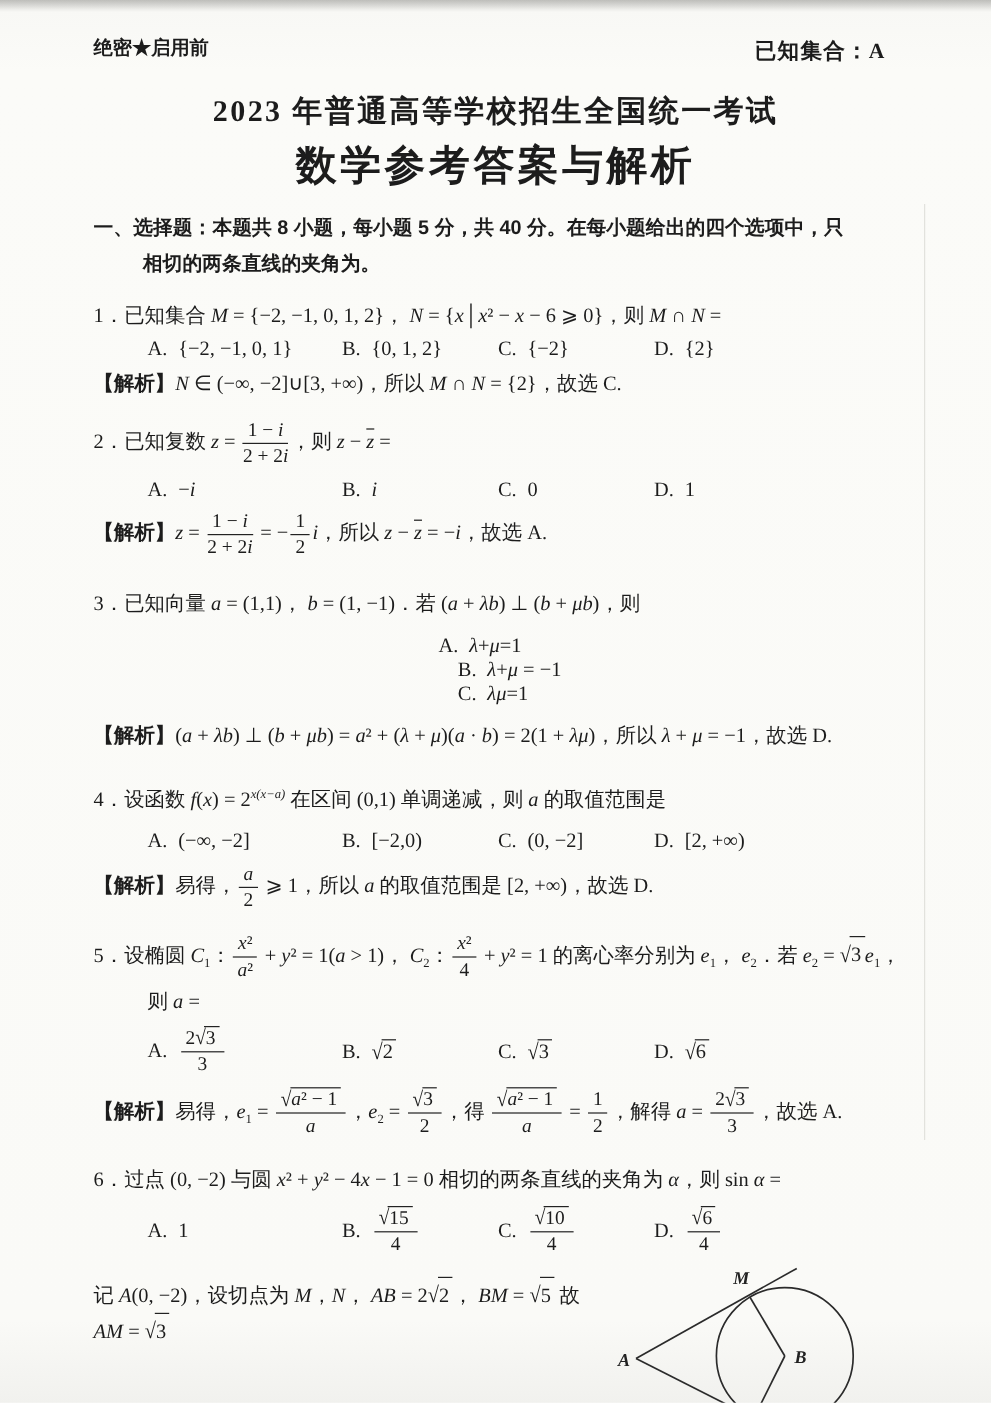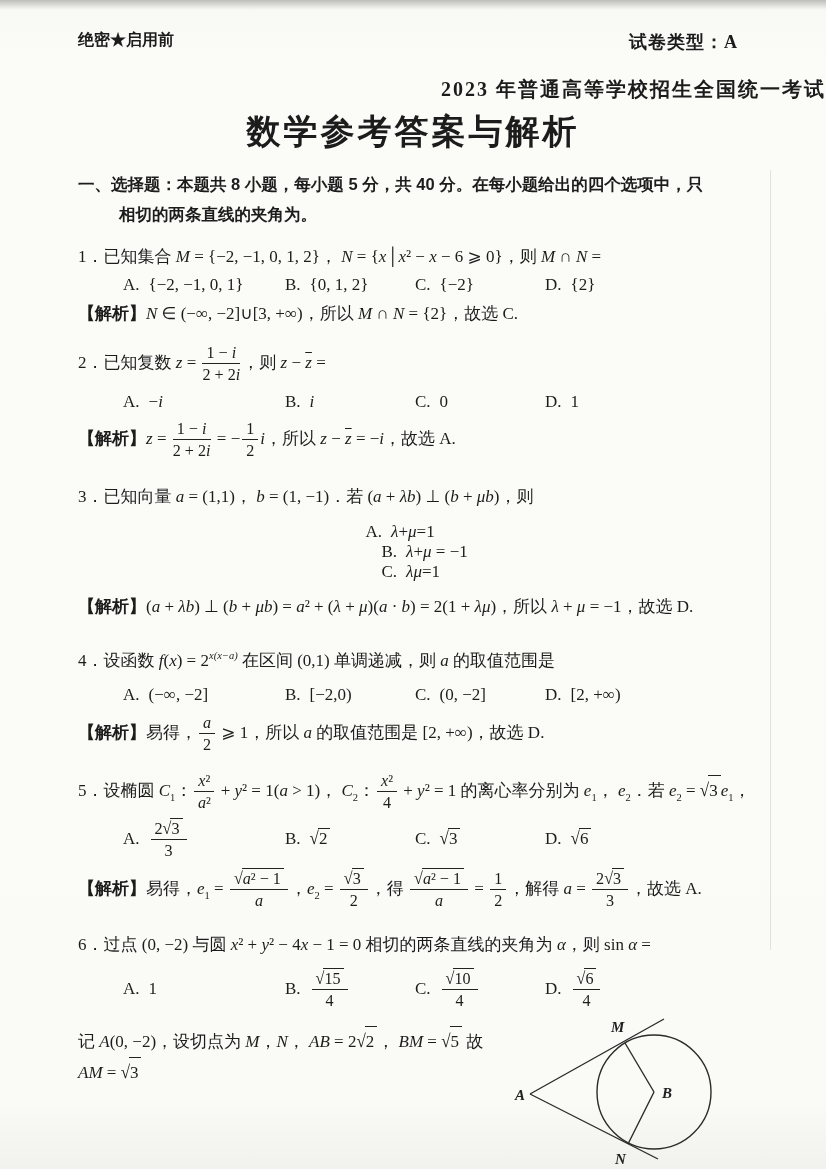--- a/index.html
+++ b/index.html
@@ -11,22 +11,22 @@
   }
   .shade-top{position:absolute;top:0;left:0;right:0;height:10px;
     background:linear-gradient(180deg,rgba(90,90,85,.30),rgba(90,90,85,0));pointer-events:none;}
   .scan-line{position:absolute;left:770px;top:170px;width:1px;height:780px;background:#e2e2dd;}
 
   .hdr{display:flex;justify-content:space-between;align-items:flex-start;
     padding:30px 88px 0 78px;}
   .hdr .cls{font-family:"Liberation Sans",sans-serif;font-weight:700;font-size:16px;}
   .hdr .typ{font-family:"Liberation Serif",serif;font-weight:700;font-size:18px;letter-spacing:1px;}
 
-  .title{margin-top:22px;text-align:right;font-family:"Liberation Serif",serif;
-    font-weight:700;font-size:20px;letter-spacing:2px;}
+  .title{margin-top:22px;text-align:center;font-family:"Liberation Serif",serif;
+    font-weight:700;font-size:25px;letter-spacing:2px;}
   .subtitle{margin-top:6px;text-align:center;font-family:"Liberation Sans",sans-serif;
     font-weight:700;font-size:34px;letter-spacing:3px;}
 
   .content{padding:0 56px 0 78px;font-size:17px;}
 
   .sec{margin-top:15px;font-family:"Liberation Sans",sans-serif;font-weight:700;
     font-size:16.5px;line-height:1.8;}
   .sec .l2{padding-left:41px;}
 
   .line{line-height:1.75;}
@@ -62,21 +62,21 @@
     font-weight:700;fill:#222;}
 </style>
 </head>
 <body>
 
 <div class="shade-top"></div>
 <div class="scan-line"></div>
 
 <div class="hdr">
   <span class="cls">绝密★启用前</span>
-  <span class="typ">试卷类型：A</span>
+  <span class="typ">已知集合：A</span>
 </div>
 
 <div class="title">2023 年普通高等学校招生全国统一考试</div>
 <div class="subtitle">数学参考答案与解析</div>
 
 <div class="content">
 
   <div class="sec">
     <div>一、选择题：本题共 8 小题，每小题 5 分，共 40 分。在每小题给出的四个选项中，只</div>
     <div class="l2">相切的两条直线的夹角为。</div>
@@ -120,20 +120,21 @@
       <span class="opt c1"><span class="olab">A.</span><span><span class="c">(−∞, −2]</span></span></span>
       <span class="opt c2"><span class="olab">B.</span><span><span class="c">[−2,0)</span></span></span>
       <span class="opt c3"><span class="olab">C.</span><span><span class="c">(0, −2]</span></span></span>
       <span class="opt c4"><span class="olab">D.</span><span><span class="c">[2, +∞)</span></span></span>
     </div>
     <div class="line sol" style="margin-top:8px;"><span class="b">【解析】</span><span class="c">易得，</span><span class="frac"><span class="num"><span class="m">a</span></span><span class="den"><span class="c">2</span></span></span><span class="c"> ⩾ 1，所以 </span><span class="m">a</span><span class="c"> 的取值范围是 [2, +∞)，故选 D.</span></div>
   </div>
 
   <div class="q" style="margin-top:16px;">
     <div class="line"><span class="c">5．设椭圆 </span><span class="m">C</span><sub>1</sub><span class="c">：</span><span class="frac"><span class="num"><span class="m">x</span><span class="c">²</span></span><span class="den"><span class="m">a</span><span class="c">²</span></span></span><span class="c"> + </span><span class="m">y</span><span class="c">² = 1(</span><span class="m">a</span><span class="c"> &gt; 1)，  </span><span class="m">C</span><sub>2</sub><span class="c">：</span><span class="frac"><span class="num"><span class="m">x</span><span class="c">²</span></span><span class="den"><span class="c">4</span></span></span><span class="c"> + </span><span class="m">y</span><span class="c">² = 1 的离心率分别为 </span><span class="m">e</span><sub>1</sub><span class="c">，  </span><span class="m">e</span><sub>2</sub><span class="c">．若 </span><span class="m">e</span><sub>2</sub><span class="c"> = </span><span class="sqrt"><span class="rad">√</span><span class="vinc"><span class="c">3</span></span></span><span class="m">e</span><sub>1</sub><span class="c">，</span></div>
+    <div class="line" style="margin-left:45px;margin-top:2px;"><span class="c">则 </span><span class="m">a</span><span class="c"> =</span></div>
     <div class="opts" style="margin-top:6px;">
       <span class="opt c1"><span class="olab">A.</span><span><span class="frac"><span class="num"><span class="c">2</span><span class="sqrt"><span class="rad">√</span><span class="vinc"><span class="c">3</span></span></span></span><span class="den"><span class="c">3</span></span></span></span></span>
       <span class="opt c2"><span class="olab">B.</span><span><span class="sqrt"><span class="rad">√</span><span class="vinc"><span class="c">2</span></span></span></span></span>
       <span class="opt c3"><span class="olab">C.</span><span><span class="sqrt"><span class="rad">√</span><span class="vinc"><span class="c">3</span></span></span></span></span>
       <span class="opt c4"><span class="olab">D.</span><span><span class="sqrt"><span class="rad">√</span><span class="vinc"><span class="c">6</span></span></span></span></span>
     </div>
     <div class="line sol" style="margin-top:8px;"><span class="b">【解析】</span><span class="c">易得，</span><span class="m">e</span><sub>1</sub><span class="c"> = </span><span class="frac"><span class="num"><span class="sqrt"><span class="rad">√</span><span class="vinc"><span class="m">a</span><span class="c">² − 1</span></span></span></span><span class="den"><span class="m">a</span></span></span><span class="c">，</span><span class="m">e</span><sub>2</sub><span class="c"> = </span><span class="frac"><span class="num"><span class="sqrt"><span class="rad">√</span><span class="vinc"><span class="c">3</span></span></span></span><span class="den"><span class="c">2</span></span></span><span class="c">，得 </span><span class="frac"><span class="num"><span class="sqrt"><span class="rad">√</span><span class="vinc"><span class="m">a</span><span class="c">² − 1</span></span></span></span><span class="den"><span class="m">a</span></span></span><span class="c"> = </span><span class="frac"><span class="num"><span class="c">1</span></span><span class="den"><span class="c">2</span></span></span><span class="c">，解得 </span><span class="m">a</span><span class="c"> = </span><span class="frac"><span class="num"><span class="c">2</span><span class="sqrt"><span class="rad">√</span><span class="vinc"><span class="c">3</span></span></span></span><span class="den"><span class="c">3</span></span></span><span class="c">，故选 A.</span></div>
   </div>
 
   <div class="q" style="margin-top:20px;">

